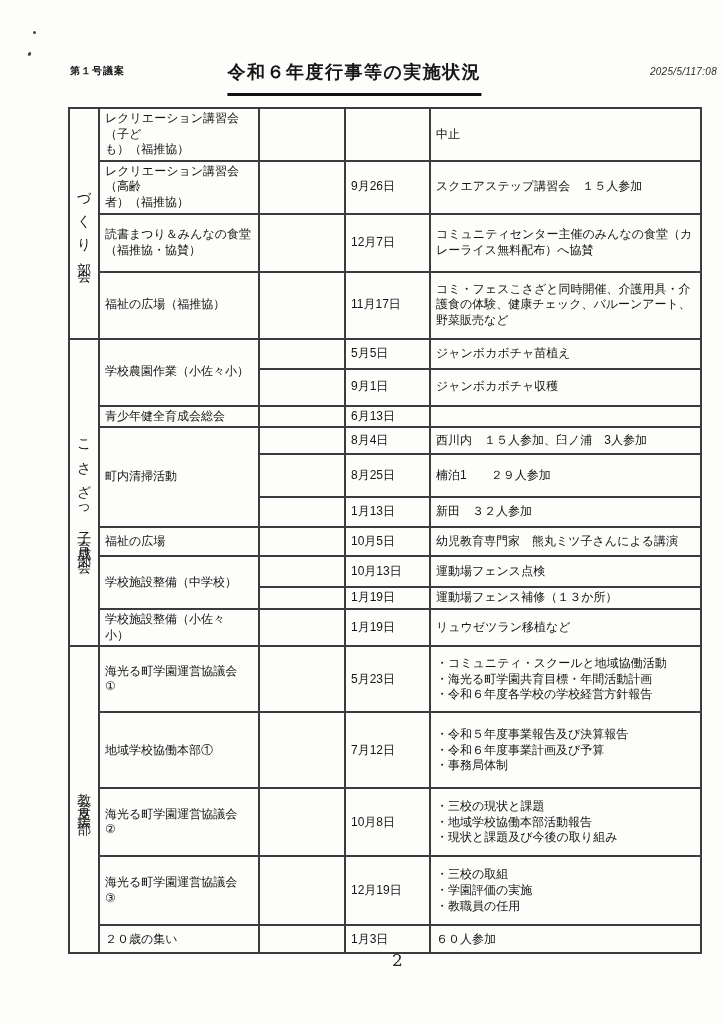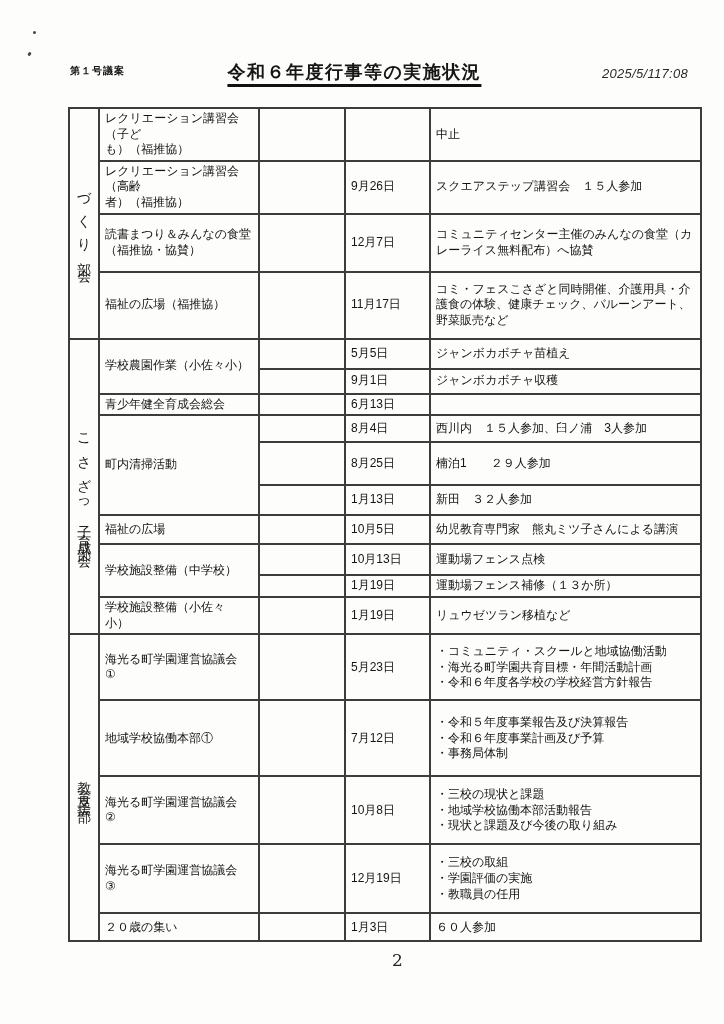--- a/index.html
+++ b/index.html
@@ -17,26 +17,26 @@
   .speck2 { left: 28px; top: 52px; width: 3px; height: 4px; transform: rotate(40deg); }
 
   .header { position: absolute; left: 0; top: 58px; width: 724px; height: 40px; }
   .proposal-label {
     position: absolute; left: 70px; top: 6px;
     font-size: 10px; font-weight: bold; letter-spacing: 1px;
   }
   .doc-title {
     position: absolute; left: 50%; top: 2px; transform: translateX(-53%);
     font-size: 18px; font-weight: bold; letter-spacing: 1.5px;
-    border-bottom: 3px solid #111; padding-bottom: 0;
+    border-bottom: 3px solid #111; padding-bottom: 9px;
     white-space: nowrap;
   }
   .timestamp {
-    position: absolute; right: 36px; top: 8px;
-    font-size: 13px; font-style: italic; color: #2a2a2a;
+    position: absolute; right: 7px; top: 8px;
+    font-size: 10px; font-style: italic; color: #2a2a2a;
     letter-spacing: 0.3px;
   }
 
   table.main {
     position: absolute; left: 68px; top: 107px;
     width: 632px;
     border-collapse: collapse;
     table-layout: fixed;
     background: transparent;
   }
@@ -128,21 +128,21 @@
 
     <tr style="height:30px">
       <td class="sec sec-mid" rowspan="10">
           <div class="vlabel">こさざっ子育成部会</div>
         </td>
       <td class="event" rowspan="2">学校農園作業（小佐々小）</td>
       <td class="blank"></td>
       <td class="date">5月5日</td>
       <td class="desc">ジャンボカボチャ苗植え</td>
     </tr>
-    <tr style="height:25px">
+    <tr style="height:37px">
       <td class="blank"></td>
       <td class="date">9月1日</td>
       <td class="desc">ジャンボカボチャ収穫</td>
     </tr>
     <tr style="height:16px">
       <td class="event">青少年健全育成会総会</td>
       <td class="blank"></td>
       <td class="date">6月13日</td>
       <td class="desc"></td>
     </tr>

